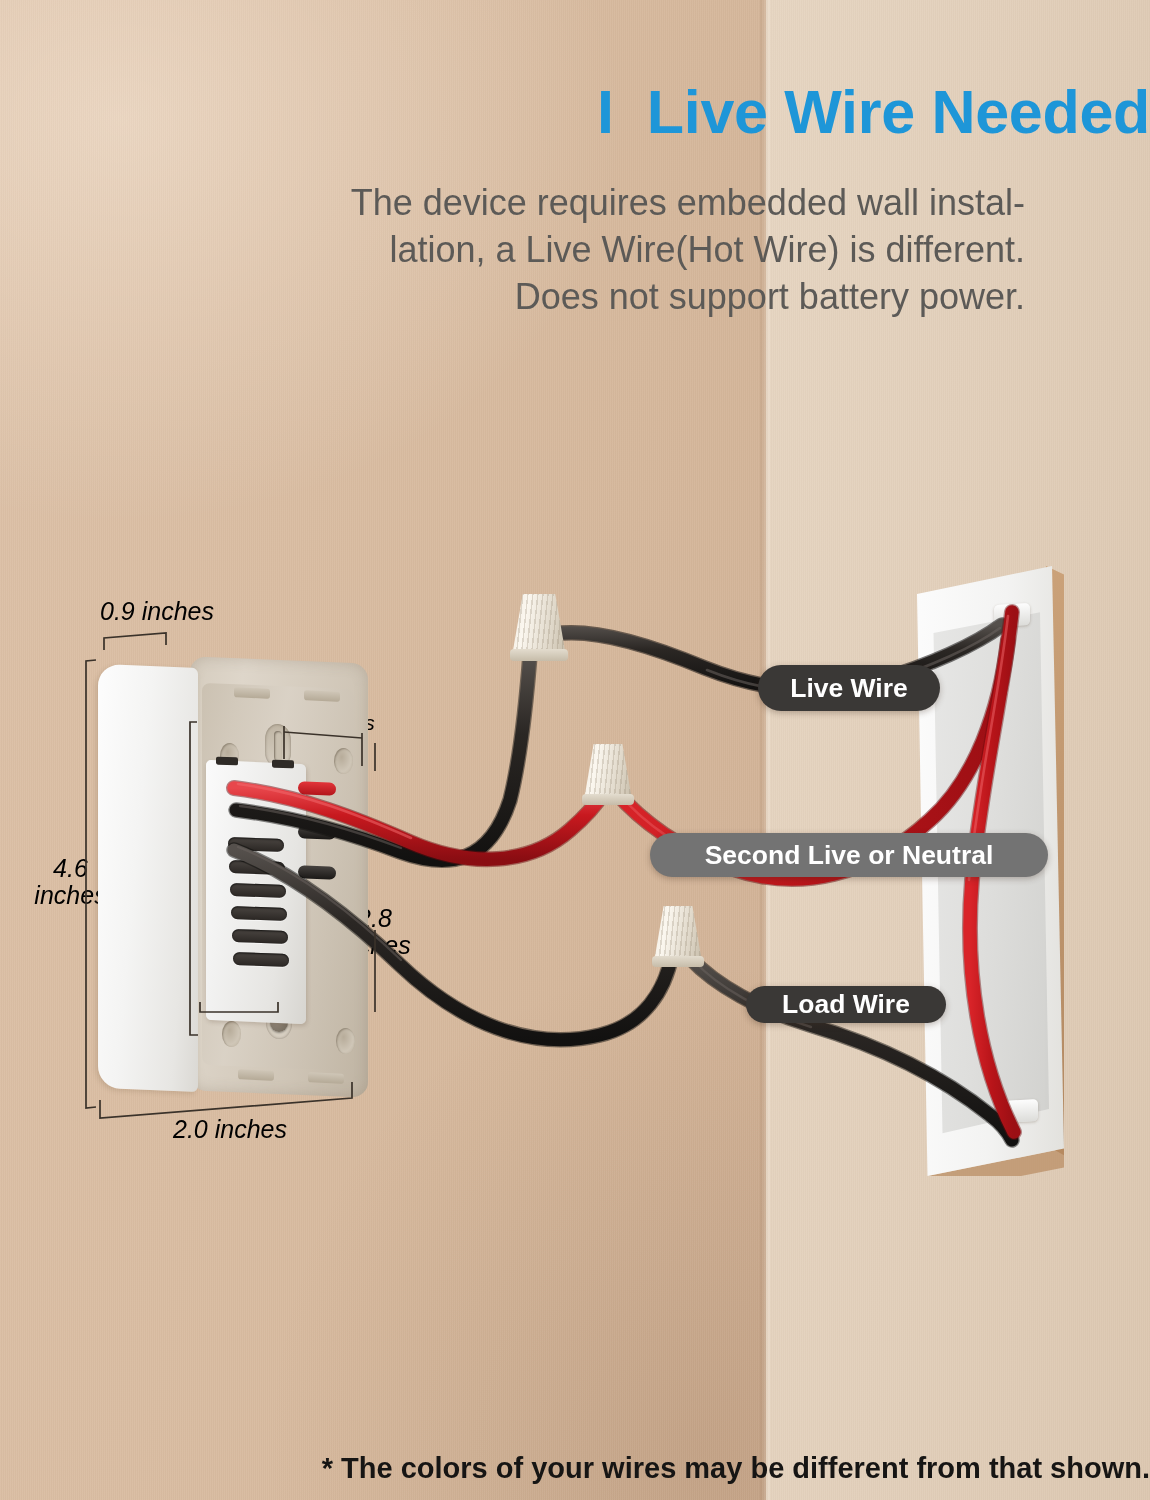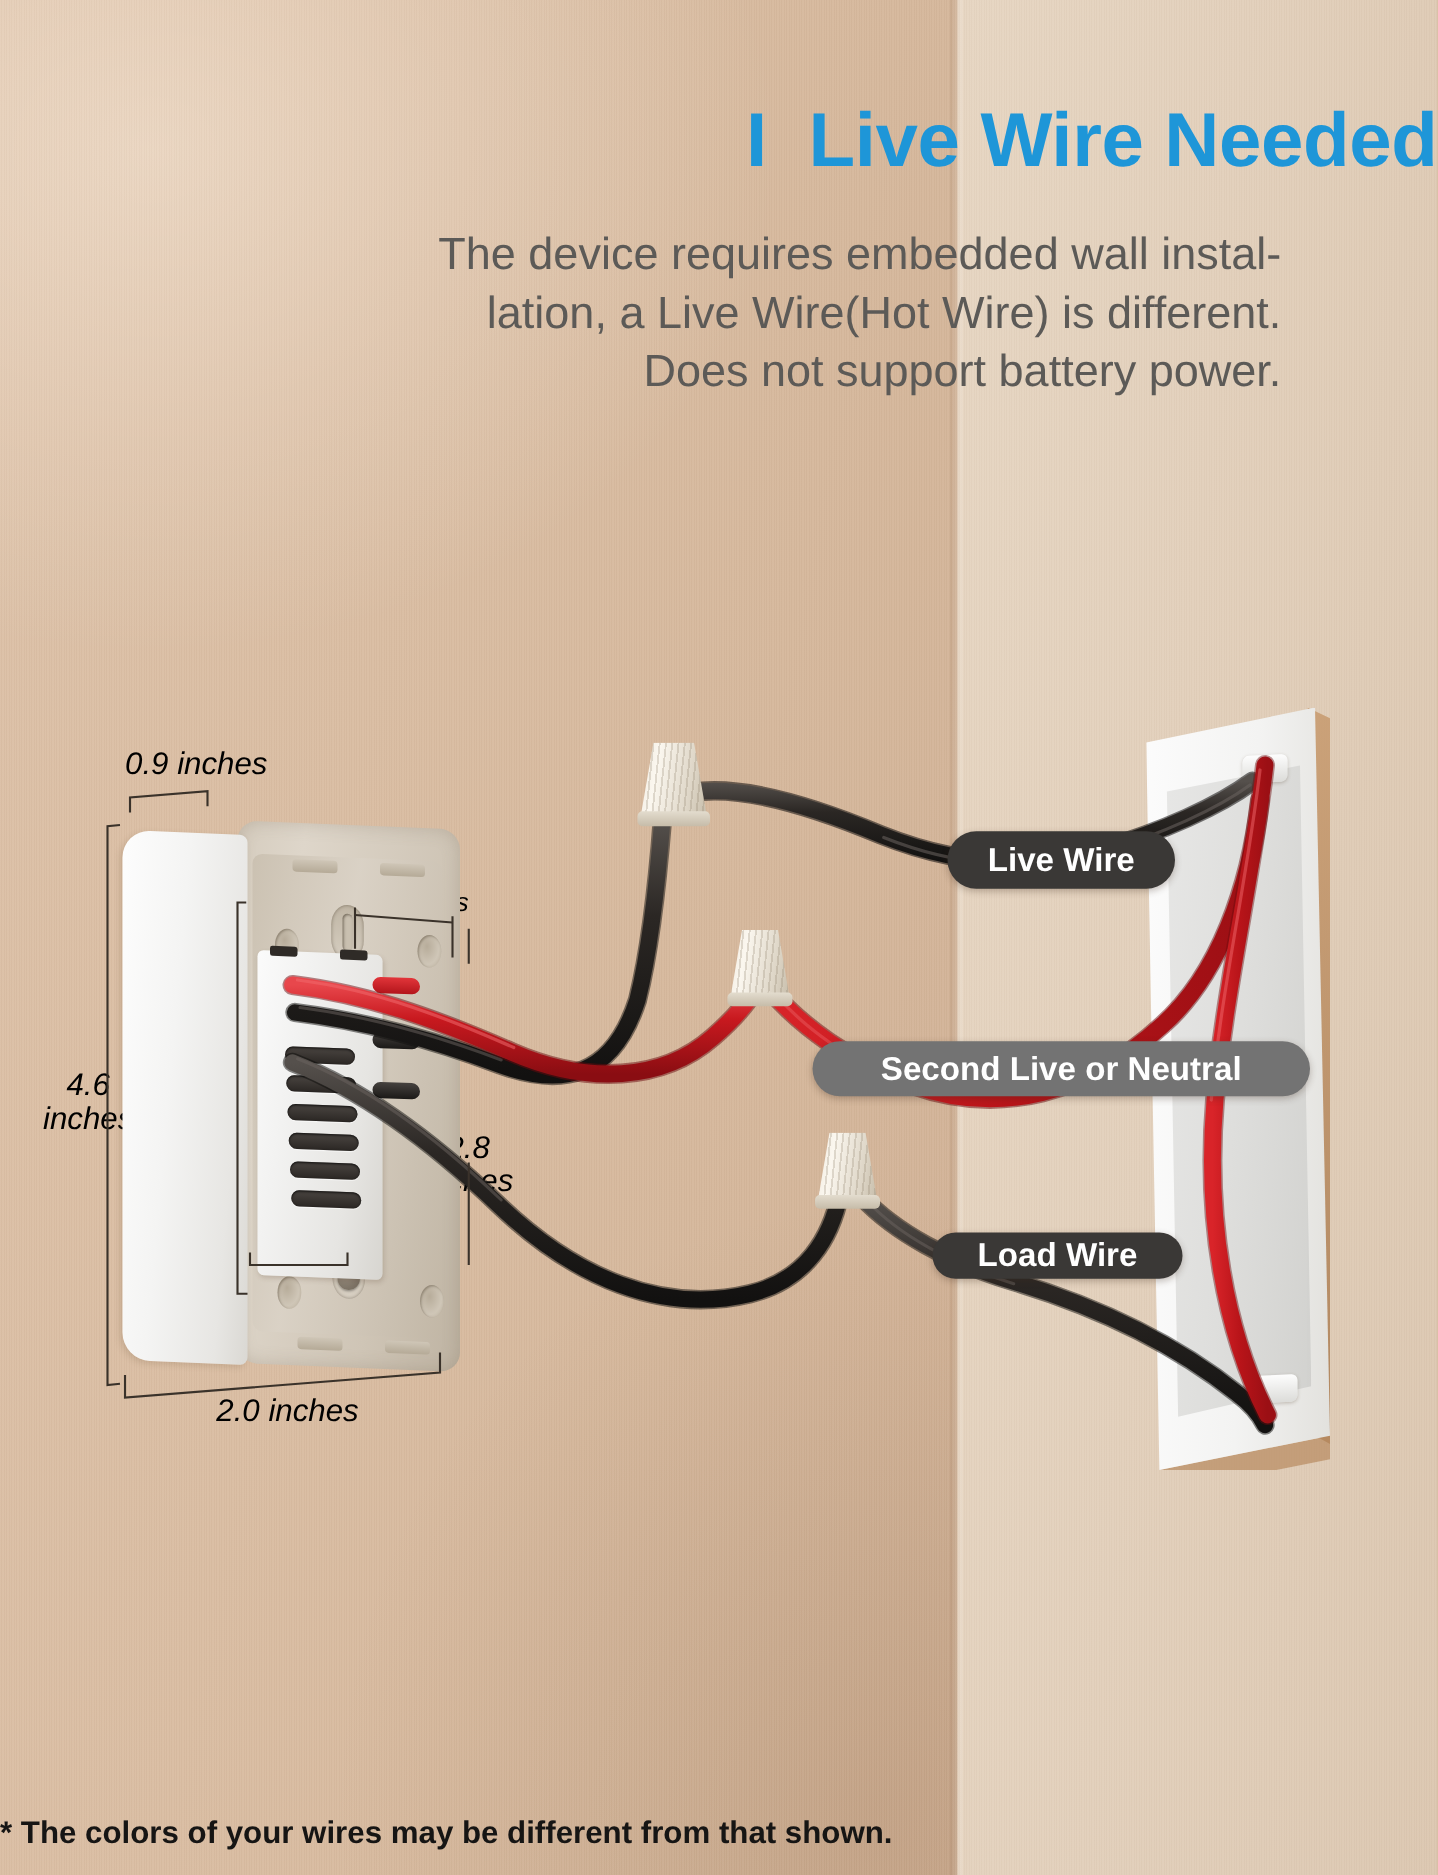--- a/index.html
+++ b/index.html
@@ -42,22 +42,22 @@
     white-space:pre;
   }
   .subtitle{
     margin:0 auto;padding-top:36px;width:900px;
     font-size:36px;line-height:1.31;color:#5C5A57;font-weight:400;
   }
   .subtitle div{white-space:pre;}
 
   
   .footnote{
-    position:absolute;left:0;top:1452px;width:1150px;text-align:left;z-index:40;
-    font-size:25px;font-weight:600;color:#161514;
+    position:absolute;left:0;top:1452px;width:1150px;text-align:right;z-index:40;
+    font-size:29px;font-weight:600;color:#161514;
   }
 
   
   .device{position:absolute;left:98px;top:650px;width:272px;height:460px;z-index:14;}
   .dev-shadow{
     position:absolute;left:-14px;top:18px;width:300px;height:440px;
     background:radial-gradient(ellipse 150px 215px at 50% 50%,rgba(95,62,38,.30),rgba(95,62,38,0) 72%);
     filter:blur(8px);
   }
   

